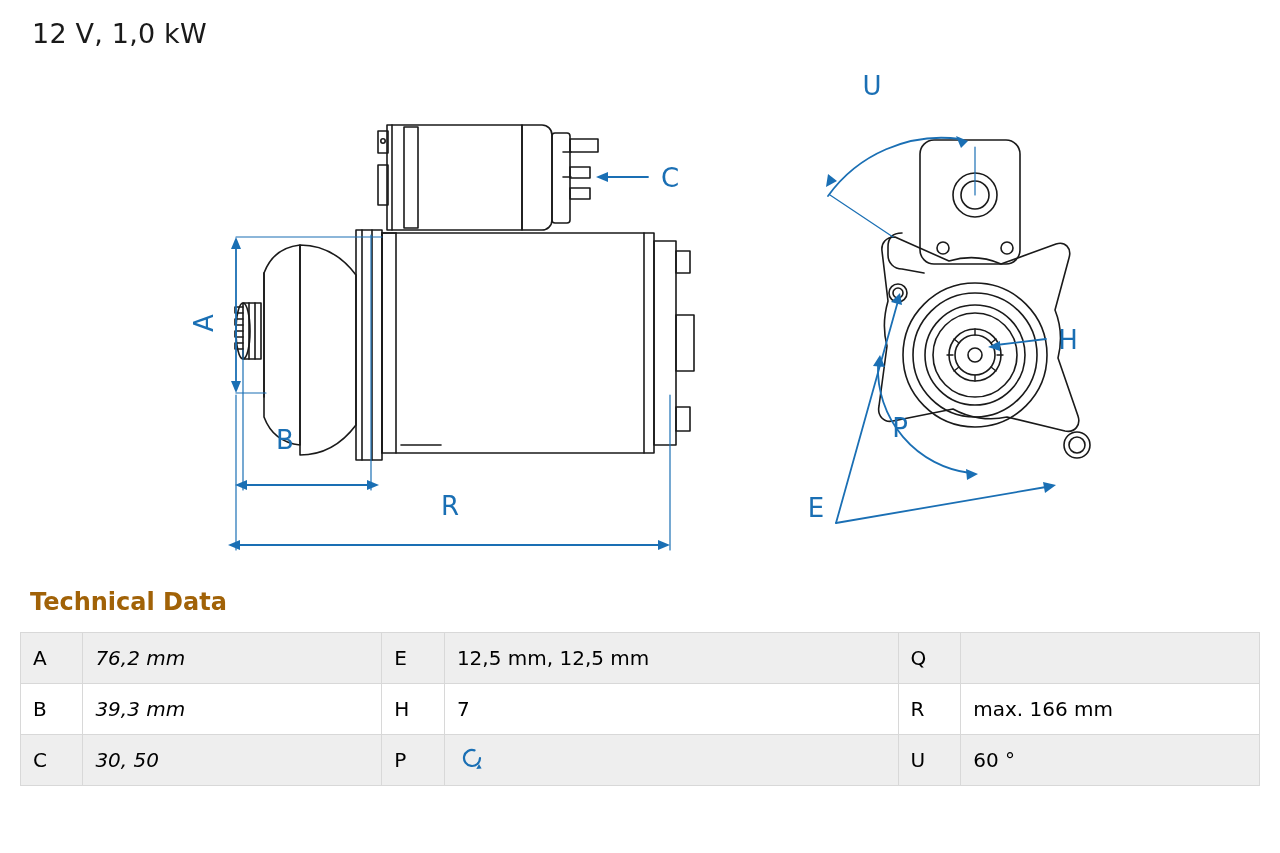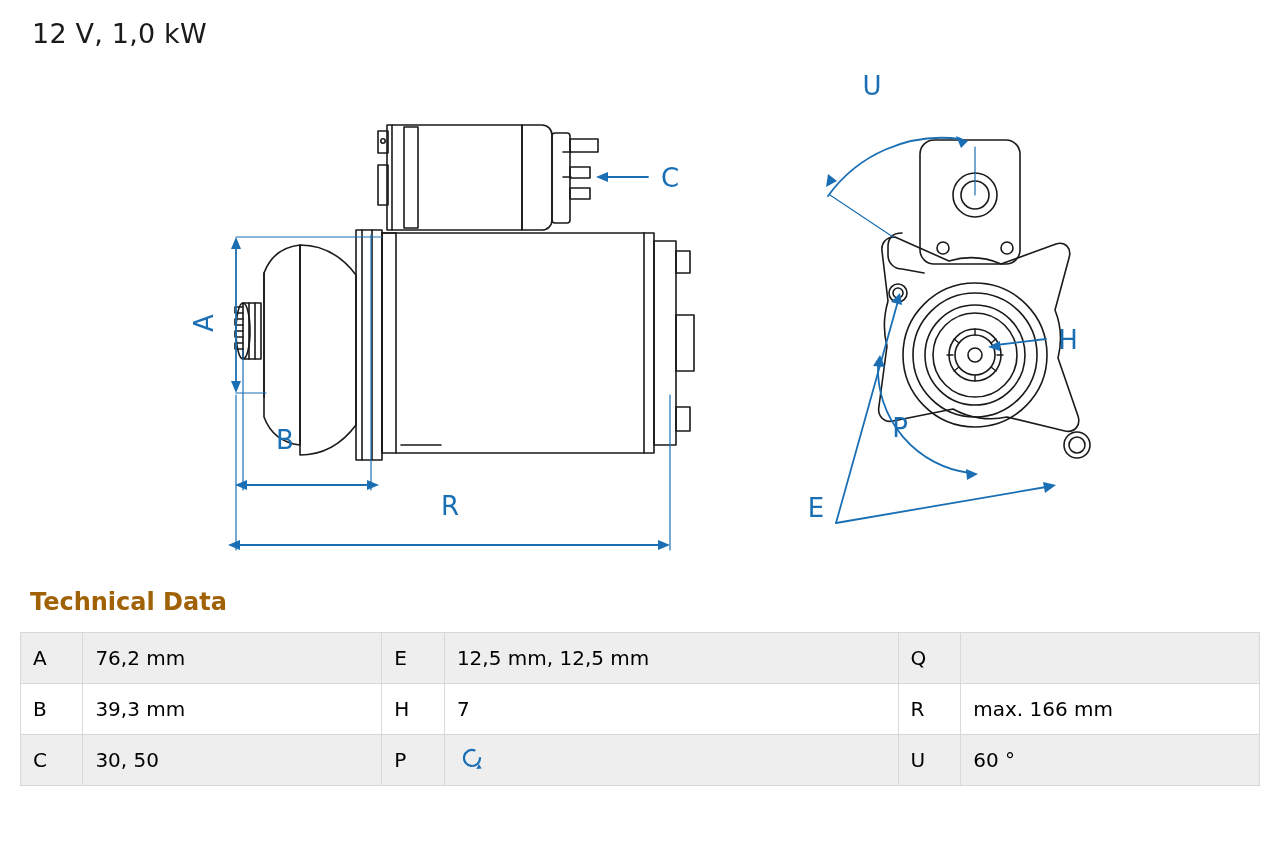--- a/index.html
+++ b/index.html
@@ -64,21 +64,21 @@
     background: #eeeeee;
   }
   table.tech tr.plain td {
     background: #ffffff;
   }
   td.key {
     width: 42px;
     text-align: left;
     padding-left: 16px;
   }
-  td.val-a { width: 310px; }
+  td.val-a { width: 310px; font-style: italic; }
   td.val-b { width: 475px; }
   td.val-c { width: 300px; }
   .rot-icon {
     display: inline-block;
     vertical-align: middle;
   }
 </style>
 </head>
 <body>
 

